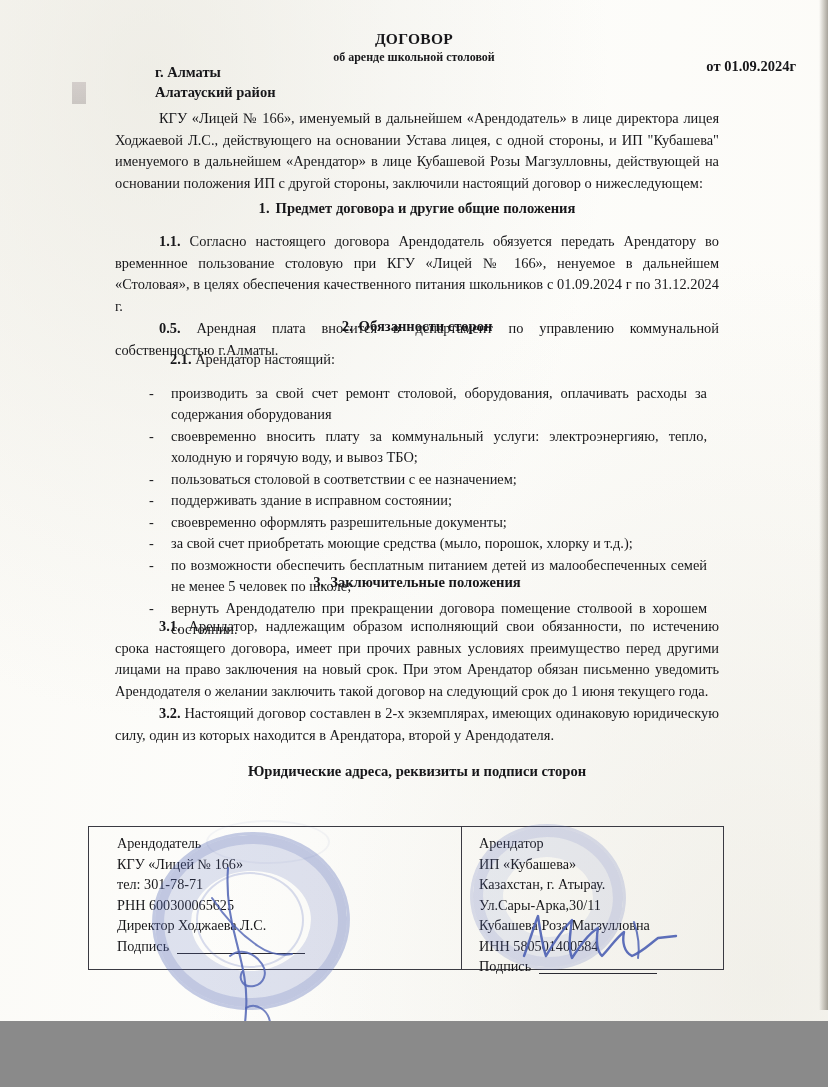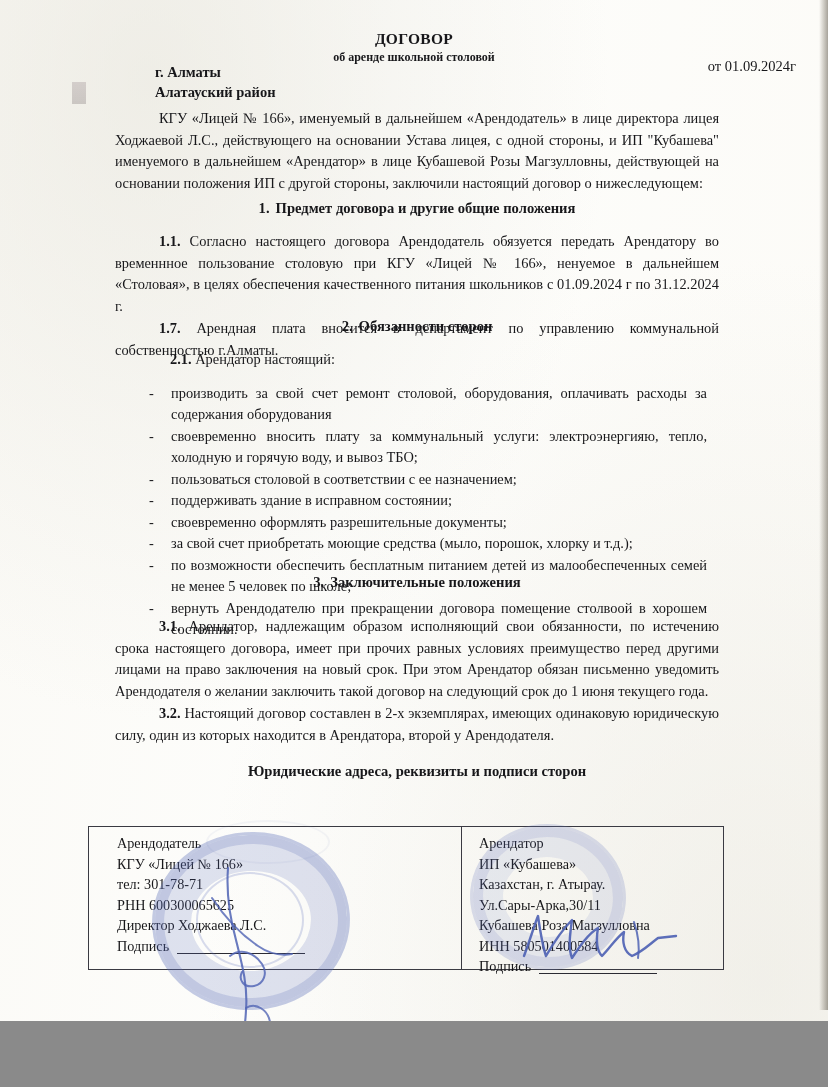--- a/index.html
+++ b/index.html
@@ -56,21 +56,21 @@
     position: absolute;
     left: 0; top: 50px;
     width: 828px;
     text-align: center;
     font-weight: bold;
     font-size: 12px;
   }
   .doc-date {
     position: absolute;
     right: 32px; top: 58px;
-    font-weight: normal;
+    font-weight: bold;
     font-size: 14.5px;
   }
   .city-line {
     position: absolute;
     left: 155px; top: 64px;
     font-weight: bold;
     font-size: 14.5px;
   }
   .district-line {
     position: absolute;
@@ -232,21 +232,21 @@
   </div>
 
   <div class="body-block" style="top:198px;">
     <h2 class="section-head">
       <span class="num">1.</span><span>Предмет договора и другие общие положения</span>
     </h2>
   </div>
 
   <div class="body-block" style="top:231px;">
     <p class="para"><b>1.1.</b> <span>Согласно настоящего договора Арендодатель обязуется передать Арендатору во временнное пользование столовую при КГУ «Лицей № 166», ненуемое в дальнейшем «Столовая», в целях обеспечения качественного питания школьников с 01.09.2024 г по 31.12.2024 г.</span></p>
-    <p class="para"><b>1.7.</b> <span>Арендная плата вносится в департамент по управлению коммунальной собственностью г.Алматы.</span></p>
+    <p class="para"><b>0.5.</b> <span>Арендная плата вносится в департамент по управлению коммунальной собственностью г.Алматы.</span></p>
   </div>
 
   <div class="body-block" style="top:316px;">
     <h2 class="section-head">
       <span class="num">2.</span><span>Обязанности сторон</span>
     </h2>
   </div>
 
   <div class="body-block" style="top:349px;">
     <p class="sub-head"><b>2.1.</b> <span>Арендатор настоящий:</span></p>

